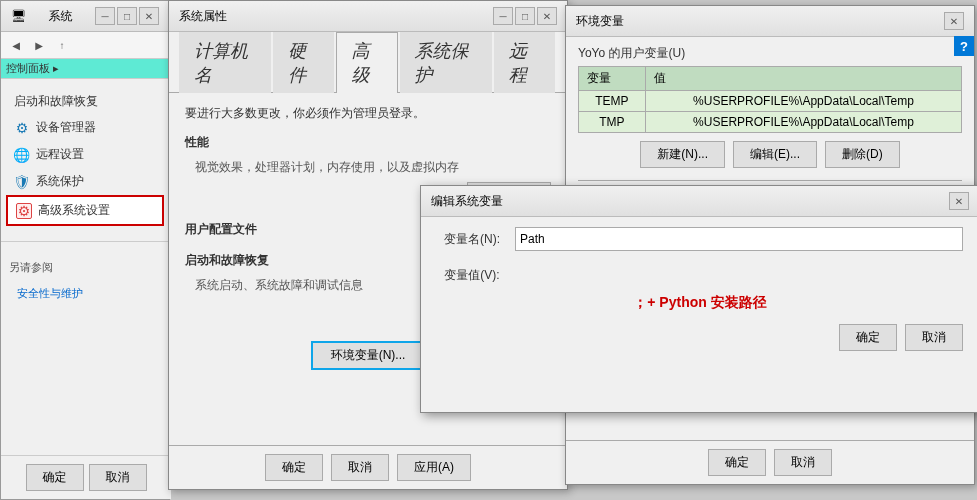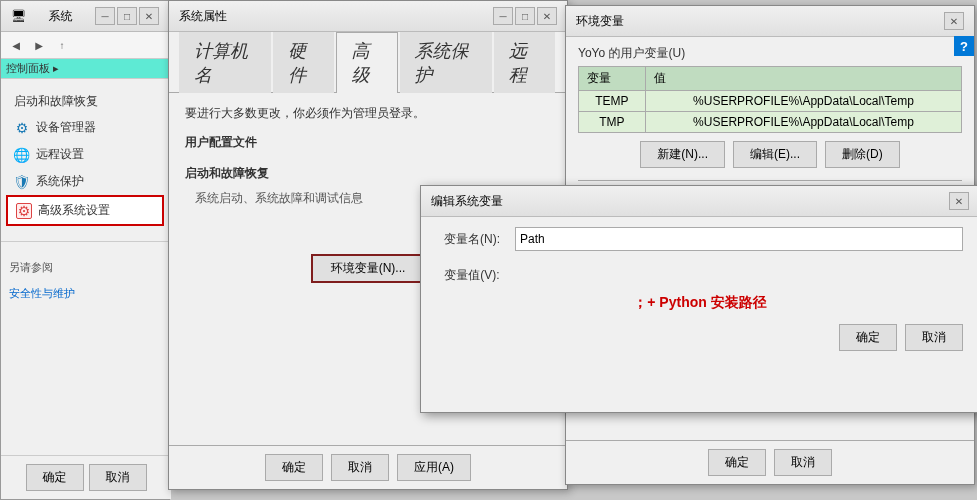--- a/index.html
+++ b/index.html
@@ -69,21 +69,21 @@
       width: 16px; height: 16px;
       display: flex; align-items: center; justify-content: center;
     }
     .shield-icon { color: #1a7ab5; font-size: 14px; }
     .network-icon { color: #1a7ab5; font-size: 14px; }
     .protect-icon { color: #1a7ab5; font-size: 14px; }
     .settings-icon { color: #d44; font-size: 14px; background: #fee; border: 1px solid #d44; border-radius: 2px; }
 
     .divider { border-bottom: 1px solid #ccc; margin: 5px 0; }
     .also-see { padding: 8px; font-size: 11px; color: #555; margin-top: 10px; }
-    .also-see-item { padding: 3px 8px; font-size: 11px; color: #0066cc; cursor: pointer; }
+    .also-see-item { padding: 3px 16px; font-size: 11px; color: #0066cc; cursor: pointer; }
 
     .bottom-bar {
       position: absolute;
       bottom: 0; left: 0;
       width: 170px;
       border-top: 1px solid #ccc;
       display: flex;
       justify-content: center;
       padding: 8px 5px;
       gap: 5px;
@@ -185,21 +185,21 @@
       margin-top: 6px;
     }
     .env-button-row {
       display: flex;
       justify-content: center;
       margin-top: 14px;
     }
     .env-btn {
       padding: 4px 18px;
       background: #e0e0e0;
-      border: 2px solid #7f1d1d;
+      border: 2px solid #0ea5e9;
       cursor: pointer;
       font-size: 12px;
       font-family: "Microsoft YaHei", sans-serif;
     }
 
     .sys-props-bottom {
       position: absolute;
       bottom: 0; left: 0;
       width: 100%;
       border-top: 1px solid #aaa;
@@ -421,20 +421,27 @@
   <div class="tabs">
     <div class="tab">计算机名</div>
     <div class="tab">硬件</div>
     <div class="tab active">高级</div>
     <div class="tab">系统保护</div>
     <div class="tab">远程</div>
   </div>
   <div class="window-content">
     <div class="window-notice">要进行大多数更改，你必须作为管理员登录。</div>
 
+    <div class="section-wrapper">
+      <div class="section-header">性能</div>
+      <div class="section-body">视觉效果，处理器计划，内存使用，以及虚拟内存</div>
+      <div class="btn-row">
+        <button class="dialog-button">设置(S)...</button>
+      </div>
+    </div>
 
     <div class="section-wrapper">
       <div class="section-header">用户配置文件</div>
     </div>
 
     <div class="section-wrapper">
       <div class="section-header">启动和故障恢复</div>
       <div class="section-body">系统启动、系统故障和调试信息</div>
       <div class="btn-row">
         <button class="dialog-button">设置(T)...</button>

